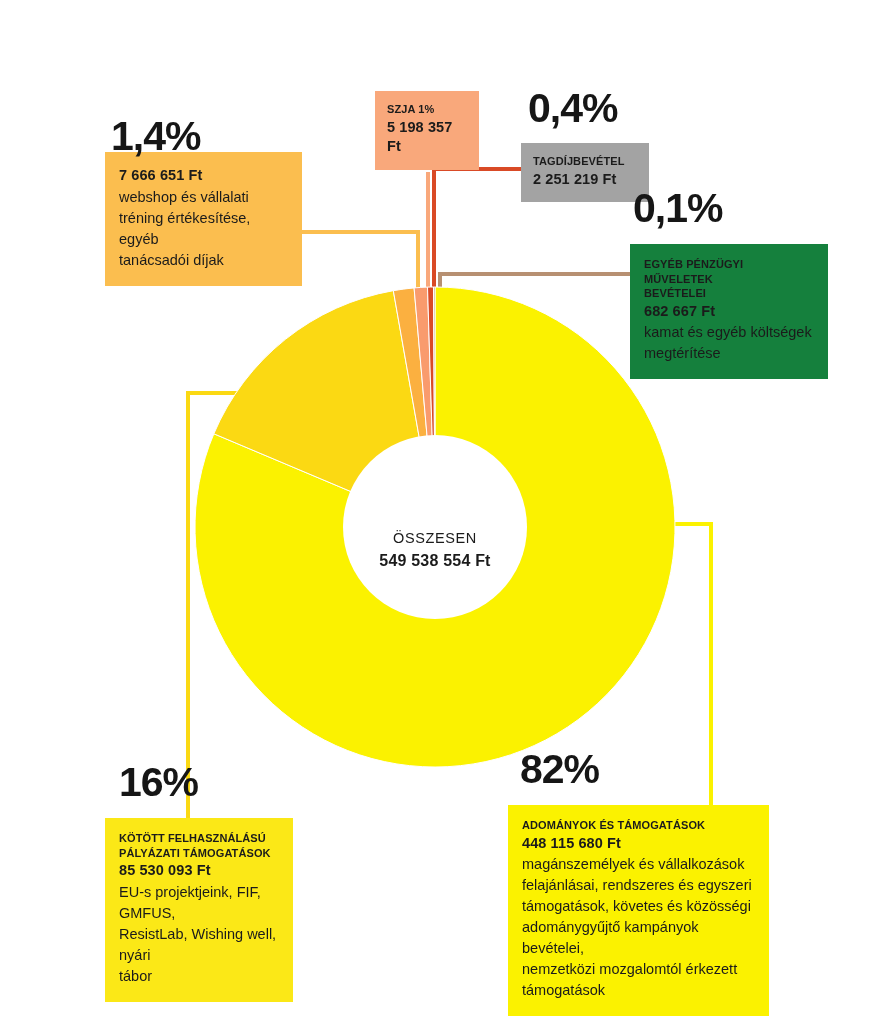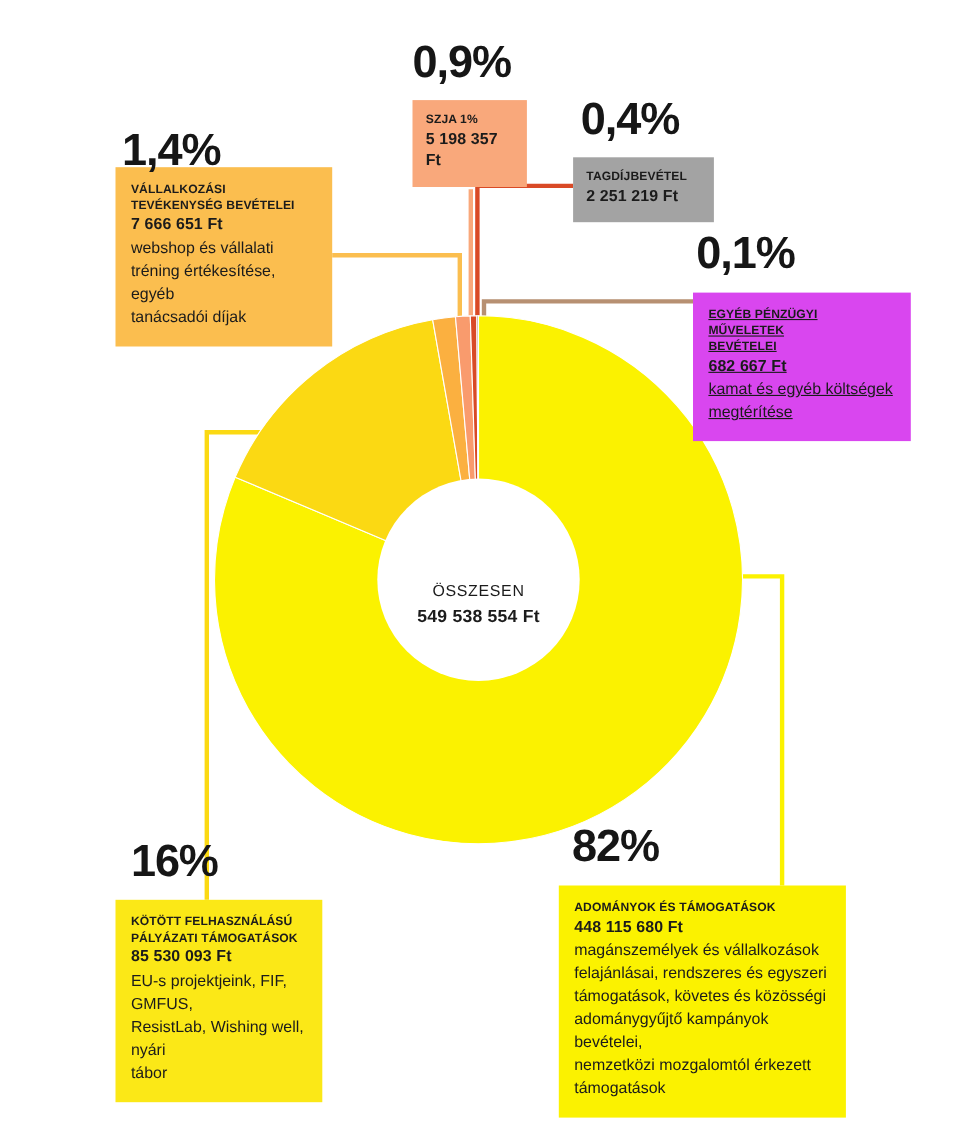--- a/index.html
+++ b/index.html
@@ -82,23 +82,22 @@
   #box-szja .pct { left: 0px; top: -55px; }
 
   #box-tagdij {
     left: 521px; top: 143px; width: 128px;
     background: #a3a3a3;
     padding: 11px 12px 13px 12px;
   }
   #box-tagdij .pct { left: 7px; top: -55px; }
 
   #box-egyeb {
-    left: 630px; top: 266px; width: 198px;
-    background: #d946ef;
-    text-decoration: underline;
+    left: 630px; top: 244px; width: 198px;
+    background: #15803d;
   }
   #box-egyeb .pct { left: 3px; top: -56px; }
 
   #box-kotott {
     left: 105px; top: 818px; width: 188px;
     background: #FBE817;
   }
   #box-kotott .pct { left: 14px; top: -56px; }
 
   #box-adomanyok {
@@ -165,30 +164,27 @@
     <circle cx="435" cy="527" r="92" fill="#ffffff"></circle>
   </svg>
 
   <div id="donut-center-label">
     <div class="ossz">ÖSSZESEN</div>
     <div class="ossz-val">549 538 554 Ft</div>
   </div>
 
   <div class="callout" id="box-vallalkozasi">
     <div class="pct">1,4%</div>
-    <div class="title">VÁLLALKOZÁSI
-TEVÉKENYSÉG BEVÉTELEI</div>
     <div class="amount">7 666 651 Ft</div>
     <div class="desc">webshop és vállalati
 tréning értékesítése, egyéb
 tanácsadói díjak</div>
   </div>
 
   <div class="callout" id="box-szja">
-    <div class="pct">0,9%</div>
     <div class="title">SZJA 1%</div>
     <div class="amount">5 198 357 Ft</div>
   </div>
 
   <div class="callout" id="box-tagdij">
     <div class="pct">0,4%</div>
     <div class="title">TAGDÍJBEVÉTEL</div>
     <div class="amount">2 251 219 Ft</div>
   </div>
 

